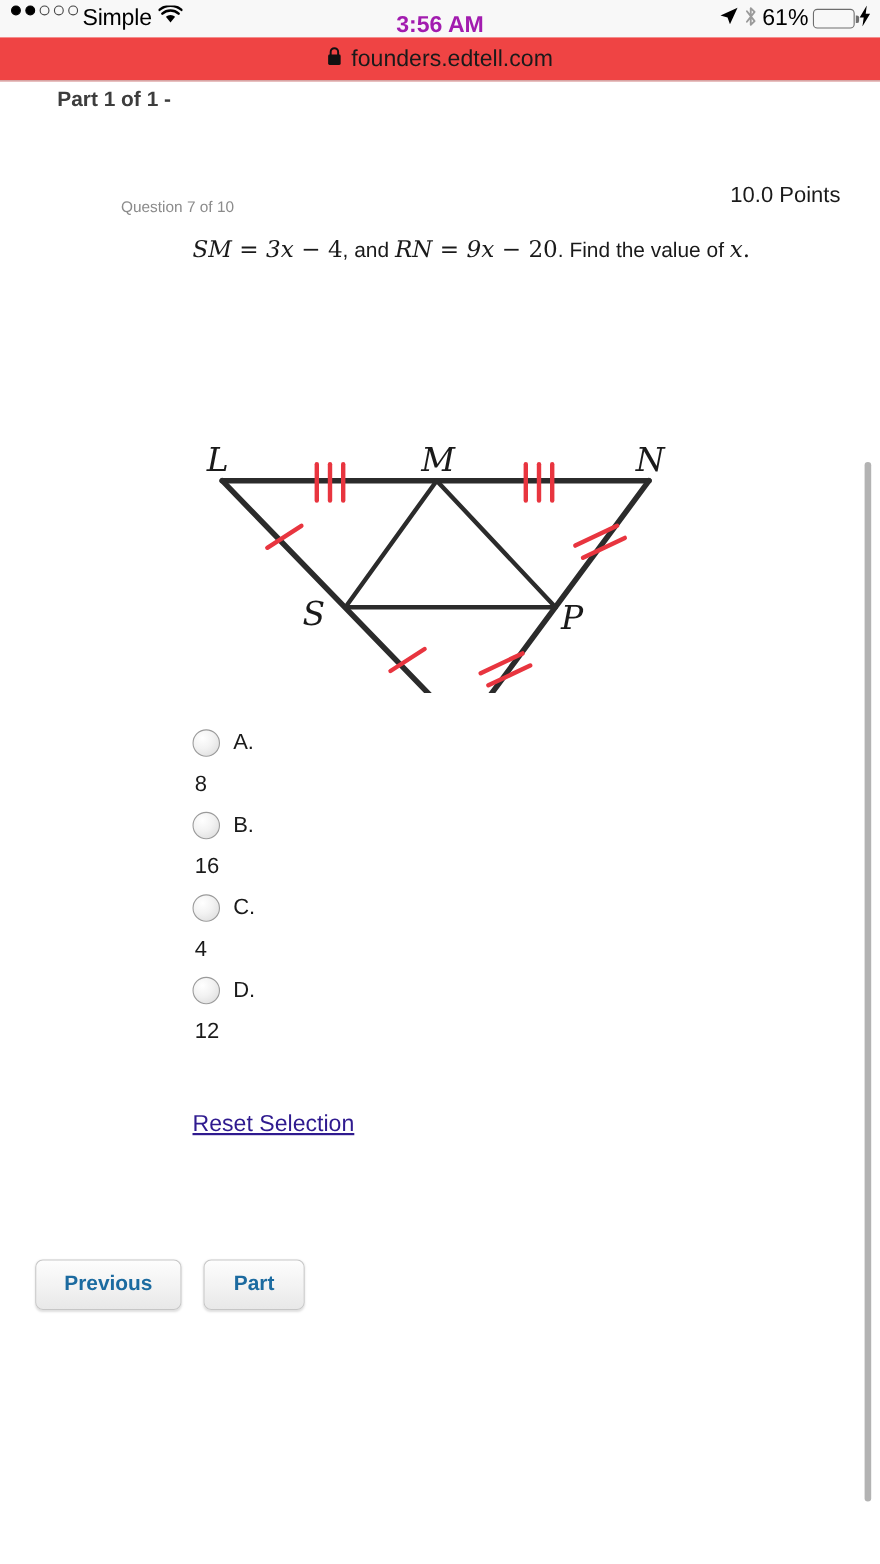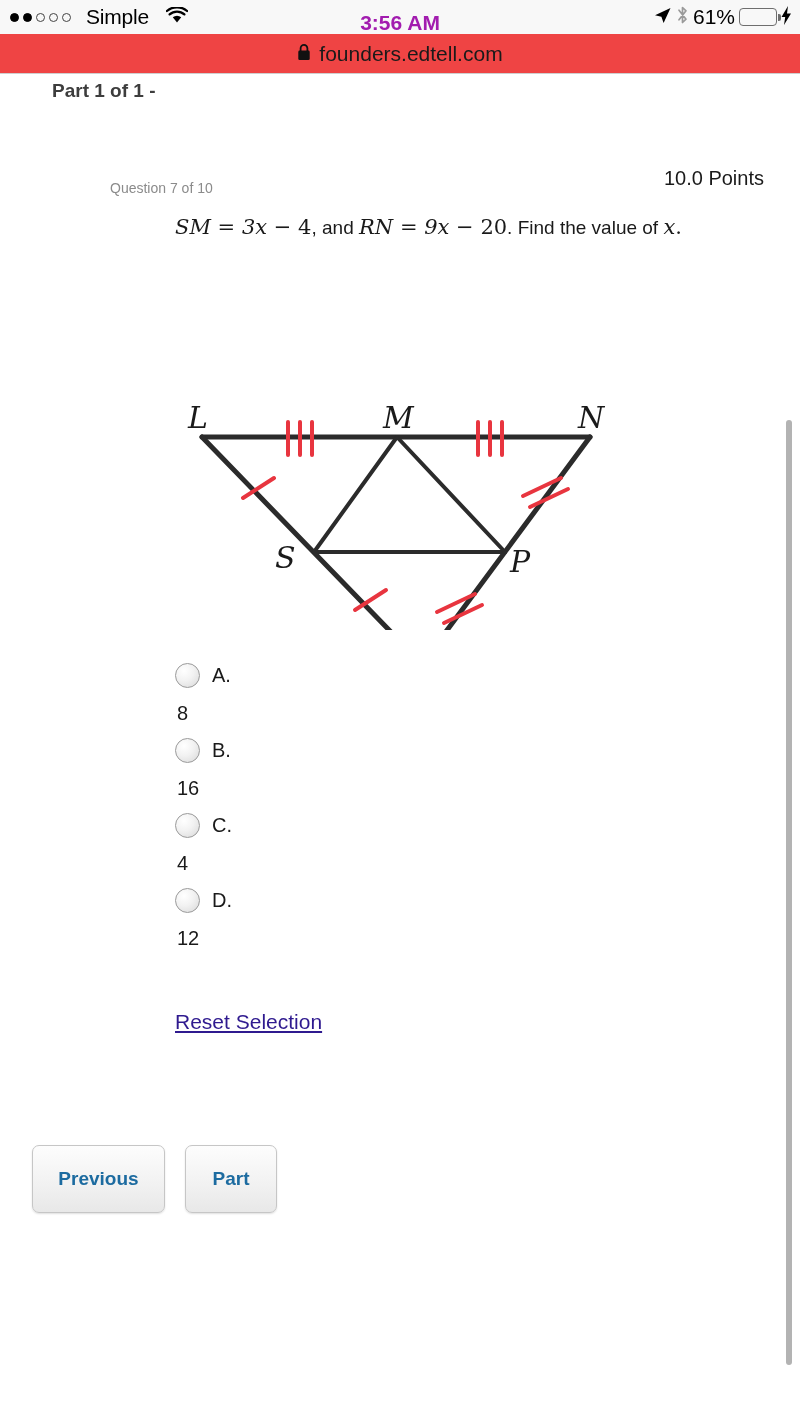--- a/index.html
+++ b/index.html
@@ -17,22 +17,22 @@
     top: 0; left: 0;
     width: 800px; height: 34px;
     background: #f8f8f8;
     display: flex;
     align-items: center;
   }
   .sb-left {
     position: absolute;
     left: 10px;
     display: flex;
-    align-items: center;
-    gap: 15px;
+    align-items: flex-start;
+    gap: 4px;
   }
   .signal-dots { display: flex; align-items: center; gap: 4px; }
   .dot {
     width: 9px; height: 9px;
     border-radius: 50%;
     border: 1.4px solid #000;
   }
   .dot.filled { background: #000; }
   .dot.hollow { background: transparent; border-color: #444; }
   .carrier {
@@ -171,21 +171,21 @@
   }
 
   
   .nav-buttons {
     position: absolute;
     top: 1070px; left: 32px;
     display: flex;
     gap: 20px;
   }
   .nav-btn {
-    padding: 22px 0;
+    padding: 11px 0;
     width: 133px;
     text-align: center;
     font-size: 19px;
     font-weight: bold;
     color: #1c6ba0;
     background: linear-gradient(to bottom, #fdfdfd 0%, #f3f3f3 50%, #e8e8e8 100%);
     border: 1px solid #c6c6c6;
     border-radius: 7px;
     box-shadow: 0 1px 2px rgba(0,0,0,0.13);
     cursor: pointer;

